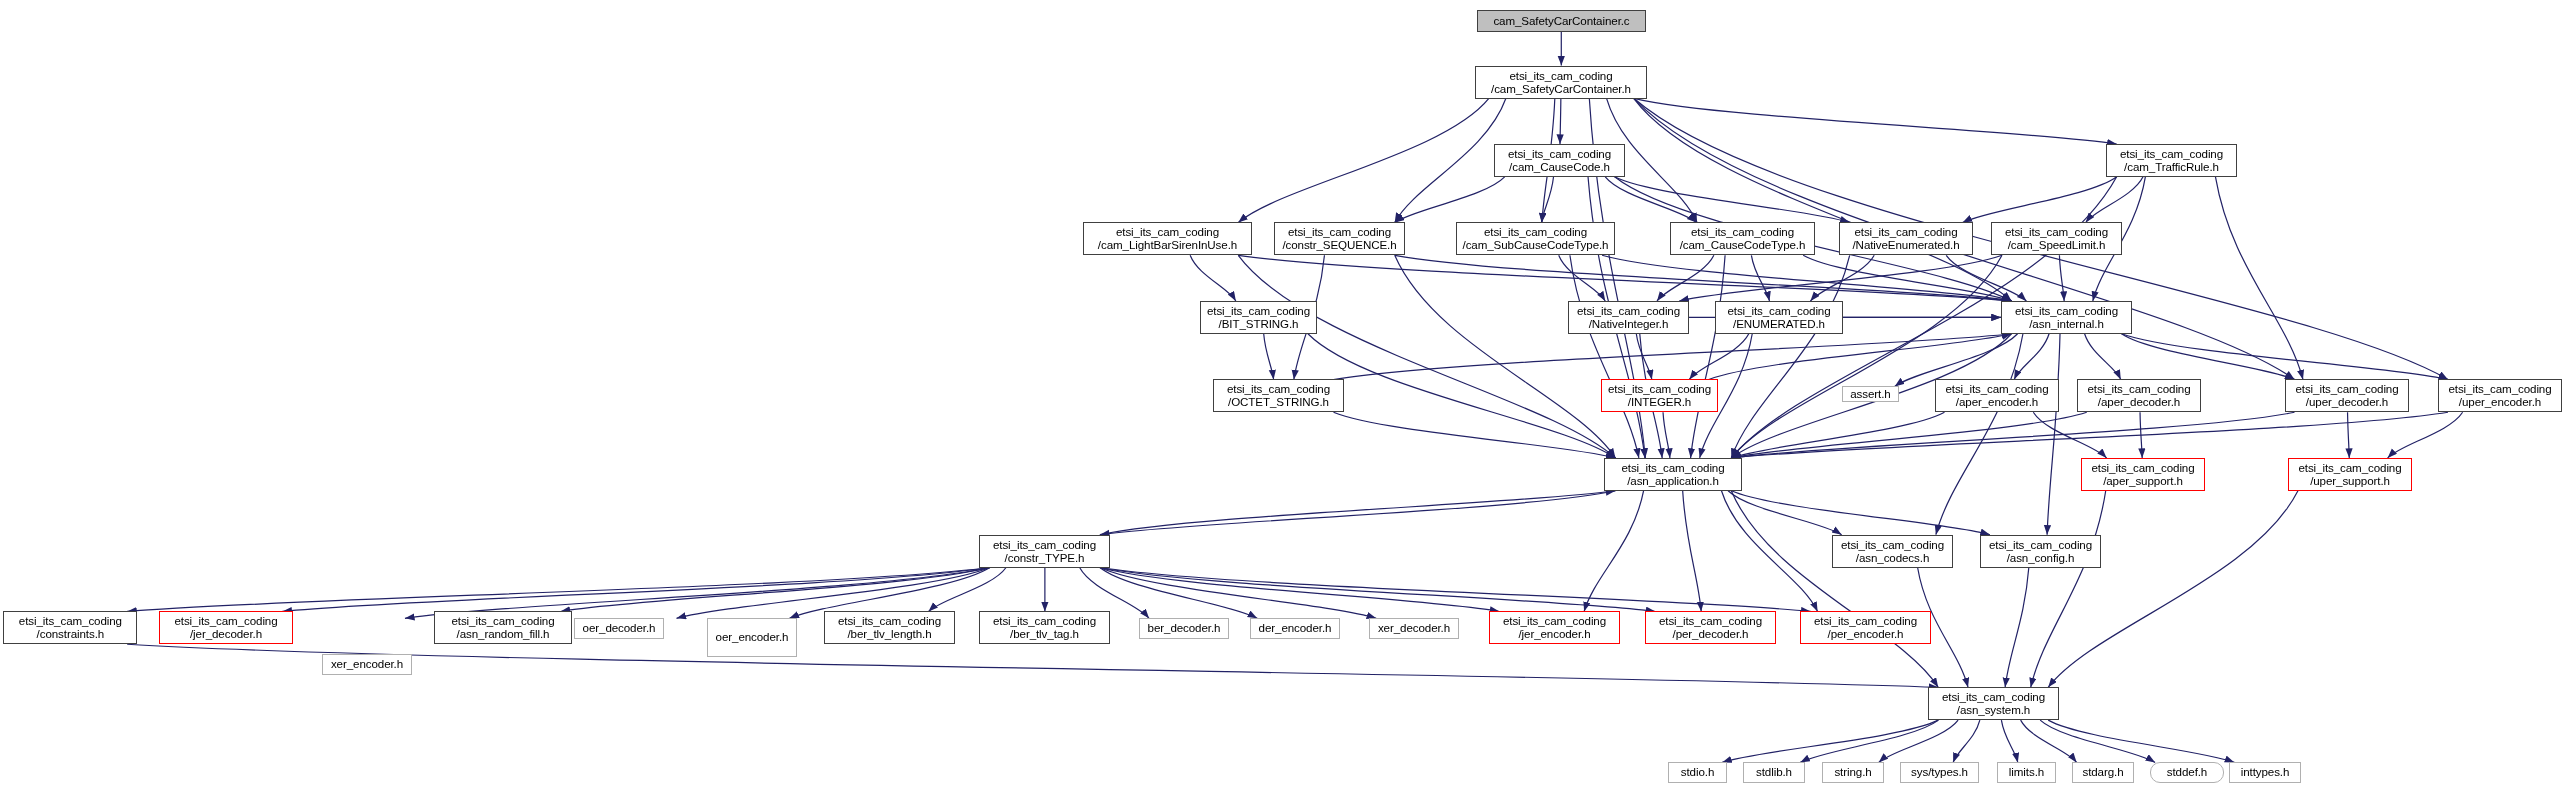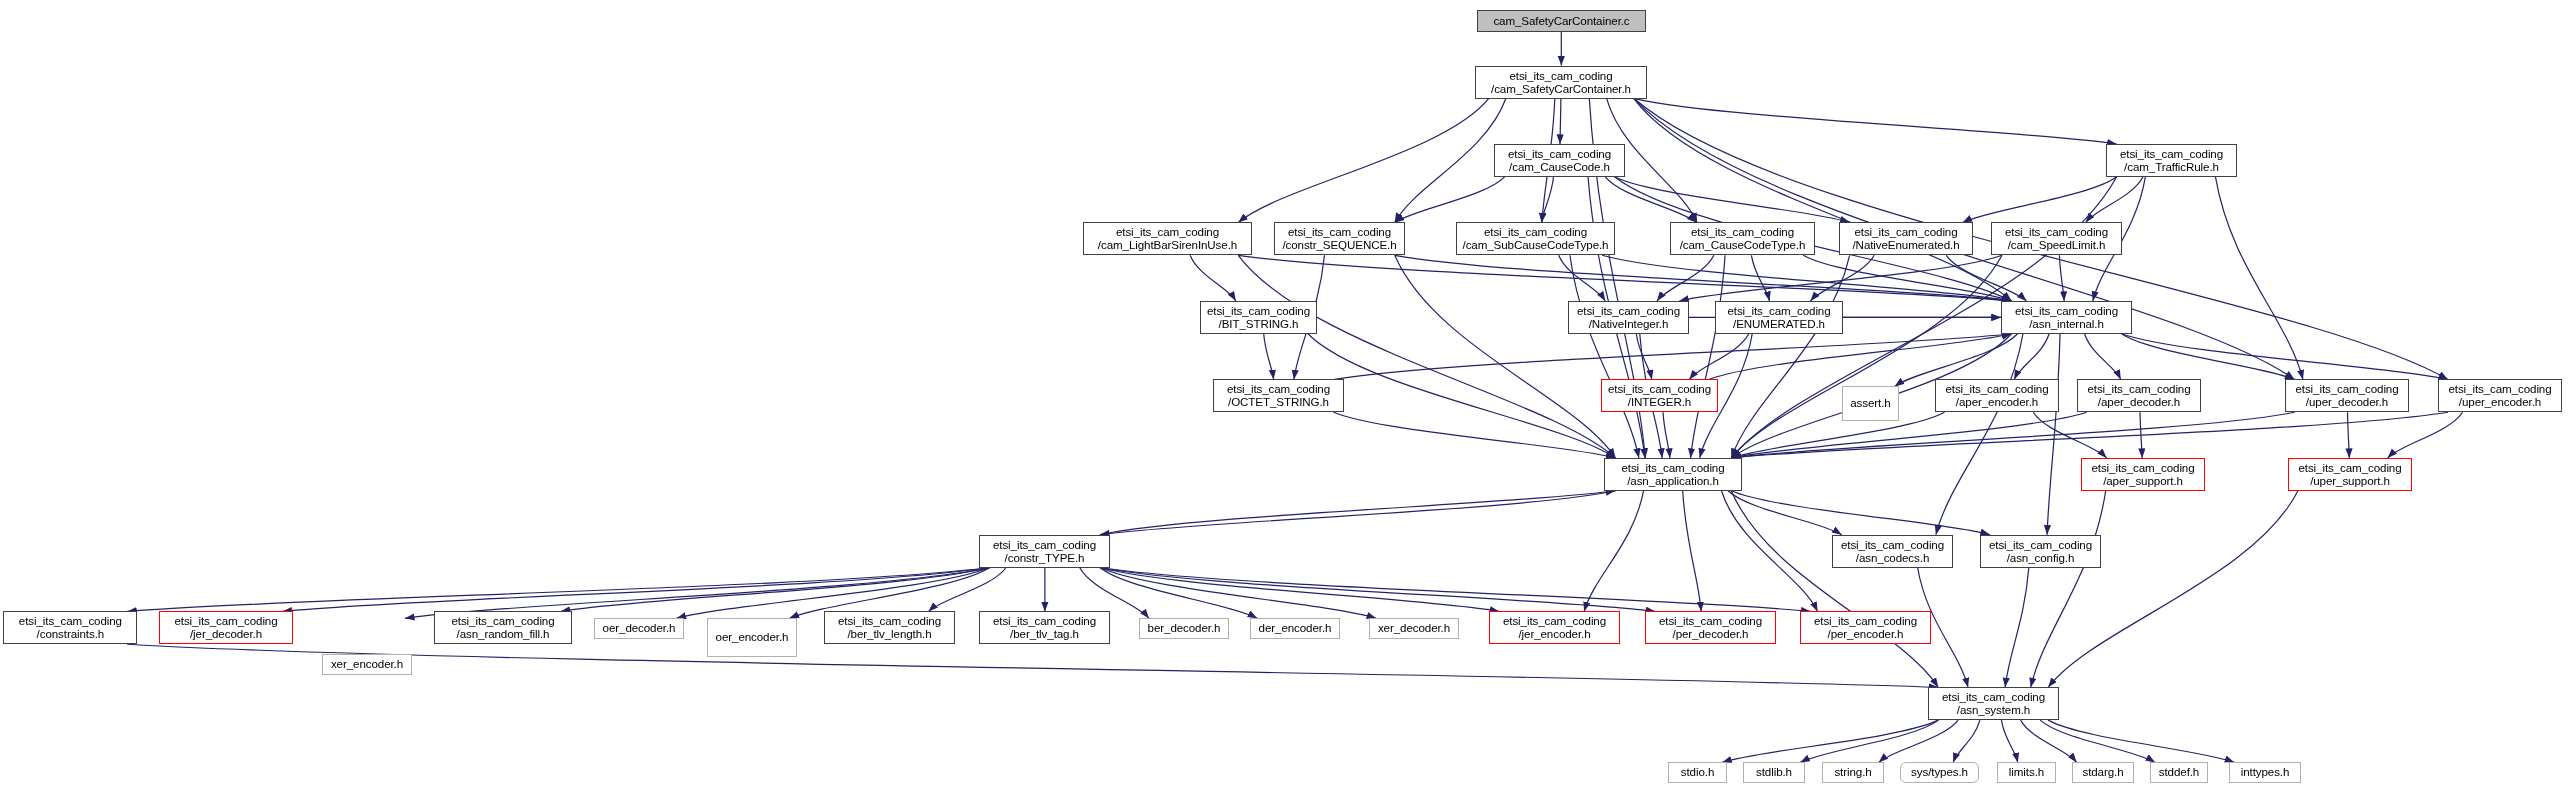--- a/index.html
+++ b/index.html
@@ -228,21 +228,21 @@
         <span class="l2">/asn_internal.h</span>
       </div>
       <div class="node proj" style="left: 1213px; top: 379px; width: 131px; height: 33px;">
         <span class="l1">etsi_its_cam_coding</span>
         <span class="l2">/OCTET_STRING.h</span>
       </div>
       <div class="node red" style="left: 1601px; top: 379px; width: 117px; height: 33px;">
         <span class="l1">etsi_its_cam_coding</span>
         <span class="l2">/INTEGER.h</span>
       </div>
-      <div class="node sys" style="left: 1842px; top: 386px; width: 57px; height: 35px;">
+      <div class="node sys" style="left: 1842px; top: 386px; width: 57px; height: 16px;">
         <span class="l1">assert.h</span>
       </div>
       <div class="node proj" style="left: 1935px; top: 379px; width: 124px; height: 33px;">
         <span class="l1">etsi_its_cam_coding</span>
         <span class="l2">/aper_encoder.h</span>
       </div>
       <div class="node proj" style="left: 2077px; top: 379px; width: 124px; height: 33px;">
         <span class="l1">etsi_its_cam_coding</span>
         <span class="l2">/aper_decoder.h</span>
       </div>
@@ -286,21 +286,21 @@
         <span class="l1">etsi_its_cam_coding</span>
         <span class="l2">/jer_decoder.h</span>
       </div>
       <div class="node sys" style="left: 322px; top: 618px; width: 90px; height: 21px; margin-top: 36px;">
         <span class="l1">xer_encoder.h</span>
       </div>
       <div class="node proj" style="left: 434px; top: 611px; width: 138px; height: 33px;">
         <span class="l1">etsi_its_cam_coding</span>
         <span class="l2">/asn_random_fill.h</span>
       </div>
-      <div class="node sys" style="left: 594px; top: 618px; width: 90px; height: 21px;">
+      <div class="node sys" style="left: 574px; top: 618px; width: 90px; height: 21px;">
         <span class="l1">oer_decoder.h</span>
       </div>
       <div class="node sys" style="left: 707px; top: 618px; width: 90px; height: 39px;">
         <span class="l1">oer_encoder.h</span>
       </div>
       <div class="node proj" style="left: 824px; top: 611px; width: 131px; height: 33px;">
         <span class="l1">etsi_its_cam_coding</span>
         <span class="l2">/ber_tlv_length.h</span>
       </div>
       <div class="node proj" style="left: 979px; top: 611px; width: 131px; height: 33px;">
@@ -334,30 +334,30 @@
       </div>
       <div class="node sys" style="left: 1668px; top: 762px; width: 59px; height: 21px;">
         <span class="l1">stdio.h</span>
       </div>
       <div class="node sys" style="left: 1743px; top: 762px; width: 62px; height: 21px;">
         <span class="l1">stdlib.h</span>
       </div>
       <div class="node sys" style="left: 1822px; top: 762px; width: 62px; height: 21px;">
         <span class="l1">string.h</span>
       </div>
-      <div class="node sys" style="left: 1900px; top: 762px; width: 79px; height: 21px; border-radius: 6px;">
+      <div class="node sys" style="left: 1900px; top: 762px; width: 79px; height: 21px;">
         <span class="l1">sys/types.h</span>
       </div>
       <div class="node sys" style="left: 1997px; top: 762px; width: 59px; height: 21px;">
         <span class="l1">limits.h</span>
       </div>
       <div class="node sys" style="left: 2072px; top: 762px; width: 62px; height: 21px;">
         <span class="l1">stdarg.h</span>
       </div>
-      <div class="node sys" style="left: 2150px; top: 762px; width: 58px; height: 21px;">
+      <div class="node sys" style="left: 2150px; top: 762px; width: 74px; height: 21px; border-radius: 10px;">
         <span class="l1">stddef.h</span>
       </div>
       <div class="node sys" style="left: 2229px; top: 762px; width: 72px; height: 21px;">
         <span class="l1">inttypes.h</span>
       </div>
     </div>
 </div>
 
 
 </body></html>

